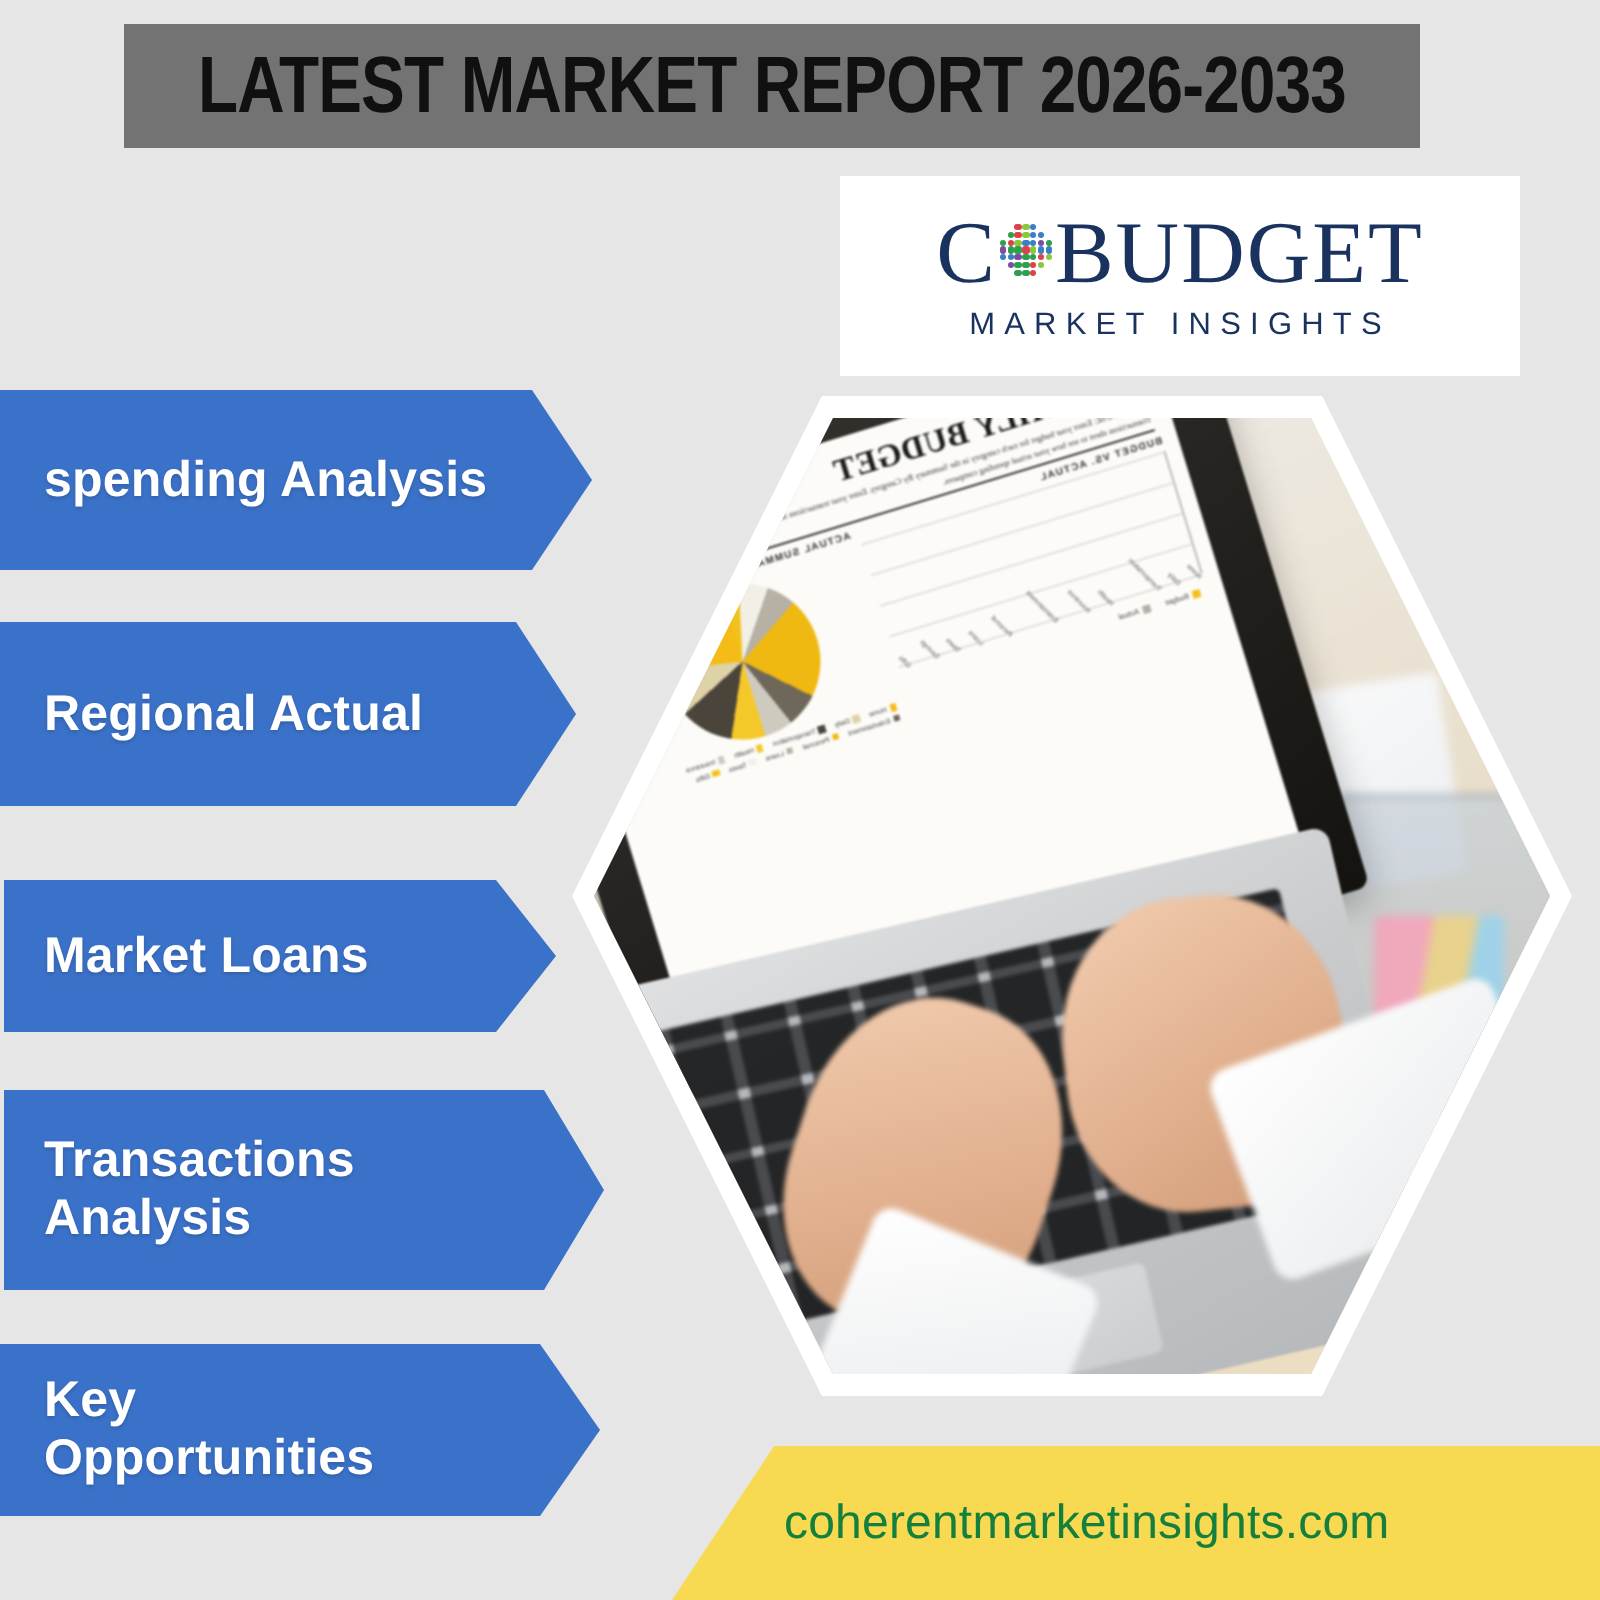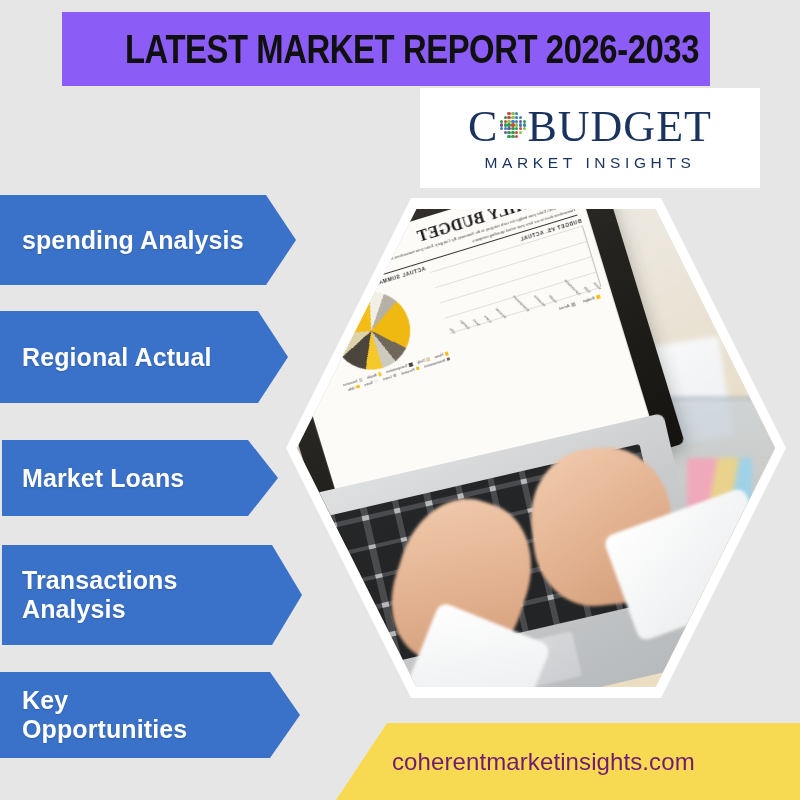--- a/index.html
+++ b/index.html
@@ -6,23 +6,23 @@
   body{
     width:800px;height:800px;overflow:hidden;
     background:#e6e6e6;
     font-family:"Liberation Sans",sans-serif;
     position:relative;
   }
   #stage{position:absolute;left:0;top:0;width:800px;height:800px;overflow:hidden;background:#e6e6e6;}
 
   
   .title-band{
-    position:absolute;left:62px;top:12px;width:648px;height:74px;
-    background:#8b5cf6;
-    display:flex;align-items:center;
+    position:absolute;left:62px;top:12px;width:648px;height:62px;
+    background:#737373;
+    display:flex;align-items:center;justify-content:center;
   }
   .title-text{
     font-family:"Liberation Sans Narrow","Liberation Sans",sans-serif;
     font-weight:bold;font-size:40px;letter-spacing:-0.5px;
     color:#101010;
     transform:scaleX(0.82);
     transform-origin:center;
     white-space:nowrap;
     line-height:1;
   }
@@ -224,21 +224,21 @@
   .footer{
     position:absolute;left:336px;top:723px;width:464px;height:77px;
     background:#f7da52;
     clip-path:polygon(11% 0%, 100% 0%, 100% 100%, 0% 100%);
     border-top-left-radius:0;
     display:flex;align-items:center;
   }
   .footer-url{
     margin-left:56px;
     font-family:"Liberation Sans",sans-serif;
-    font-size:24px;color:#701a75;letter-spacing:.1px;white-space:nowrap;
+    font-size:24px;color:#15803d;letter-spacing:.1px;white-space:nowrap;
   }
 </style>
 </head>
 <body>
 
 <div id="stage">
 
   <div class="title-band">
     <div class="title-text">LATEST MARKET REPORT 2026-2033</div>
   </div>

